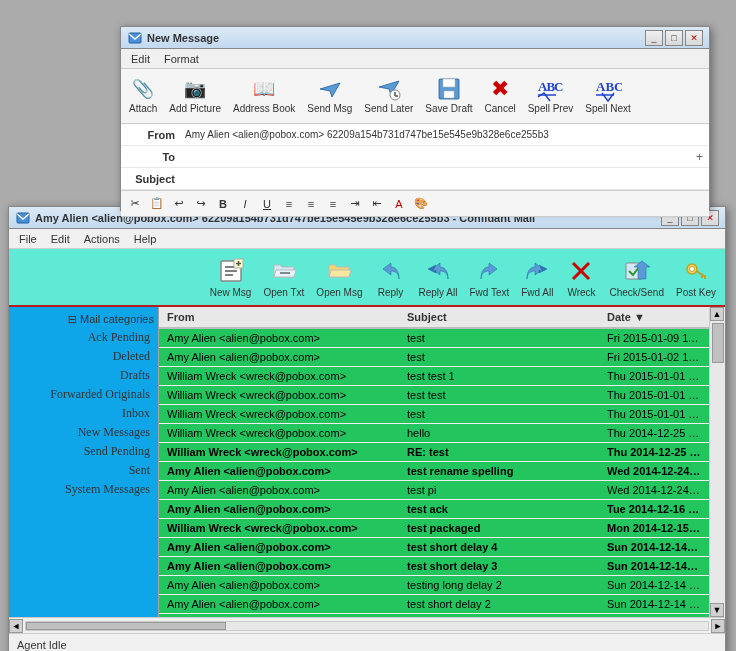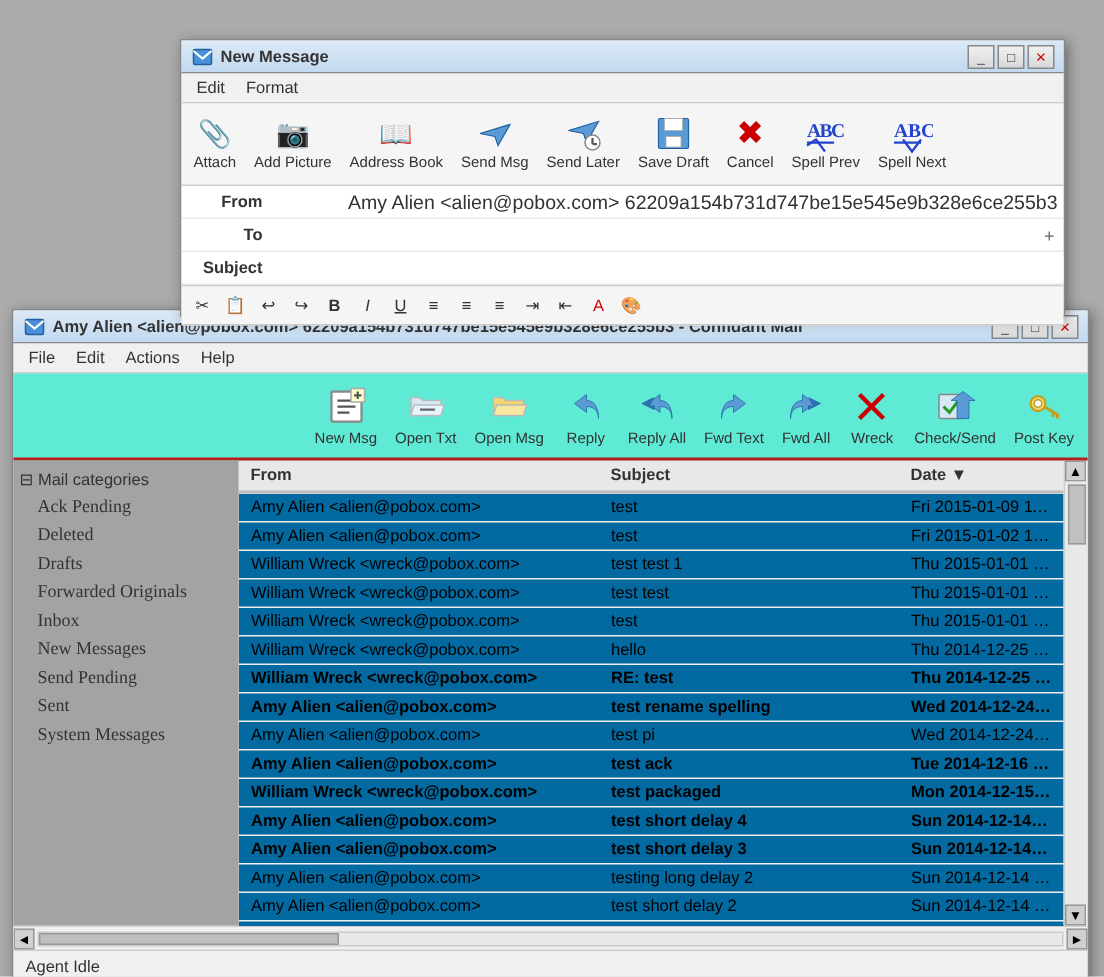--- a/index.html
+++ b/index.html
@@ -138,24 +138,23 @@
       font-size: 11px;
       font-weight: bold;
       color: #333;
       padding: 2px 6px;
       min-width: 60px;
       text-align: right;
     }
 
     .field-value {
       flex: 1;
-      font-size: 13px;
+      font-size: 10px;
       color: #333;
       padding: 2px 4px;
-      text-align: right;
     }
 
     .field-plus {
       padding: 2px 6px;
       color: #666;
       cursor: pointer;
     }
 
     
     .format-toolbar {
@@ -196,45 +195,46 @@
       top: 10px;
       left: 120px;
       width: 590px;
       height: 185px;
       z-index: 10;
     }
 
     
     .sidebar {
       width: 150px;
-      background: #a3a3a3;
+      background: #0ea5e9;
       border-right: 1px solid #a3a3a3;
       overflow-y: auto;
       padding: 4px 0;
+      text-align: right;
     }
 
     .sidebar-section {
       font-size: 11px;
       color: #333;
       padding: 2px 4px;
       cursor: pointer;
     }
 
     .sidebar-item {
       font-size: 12px;
       color: #333;
       padding: 2px 8px 2px 16px;
       cursor: pointer;
       font-family: Liberation Serif, serif;
     }
 
     
     .email-list {
       flex: 1;
-      background: #0369a1;
+      background: #22c55e;
       overflow-y: auto;
       display: flex;
       flex-direction: column;
     }
 
     .list-header {
       display: grid;
       grid-template-columns: 240px 200px 1fr;
       background: #e8e8e8;
       border-bottom: 2px solid #bbb;

